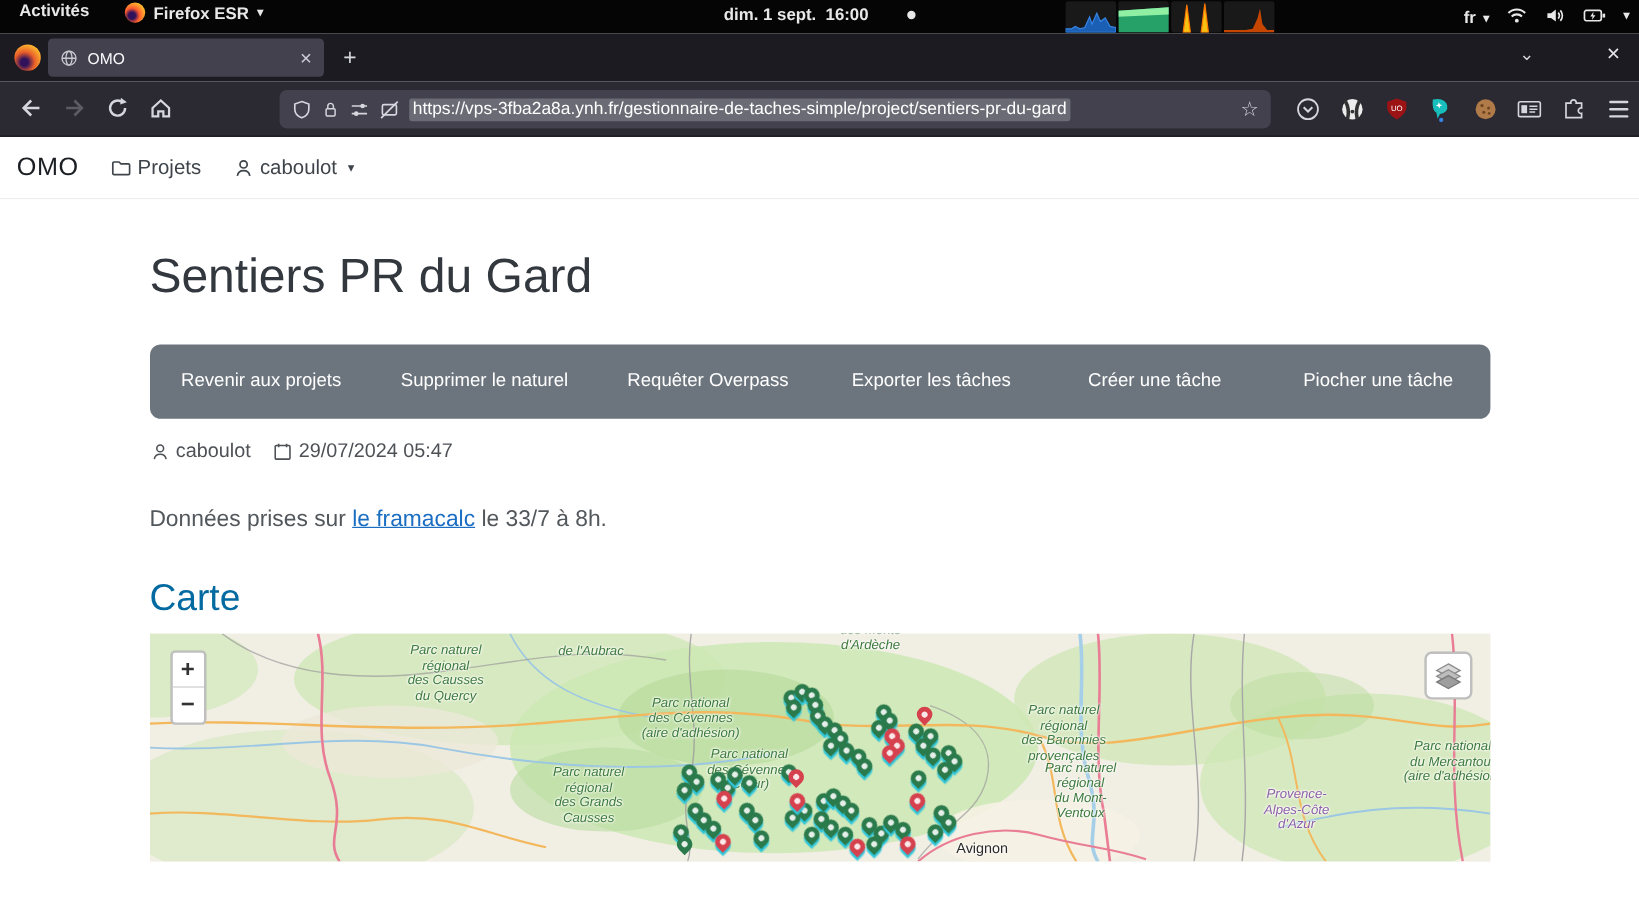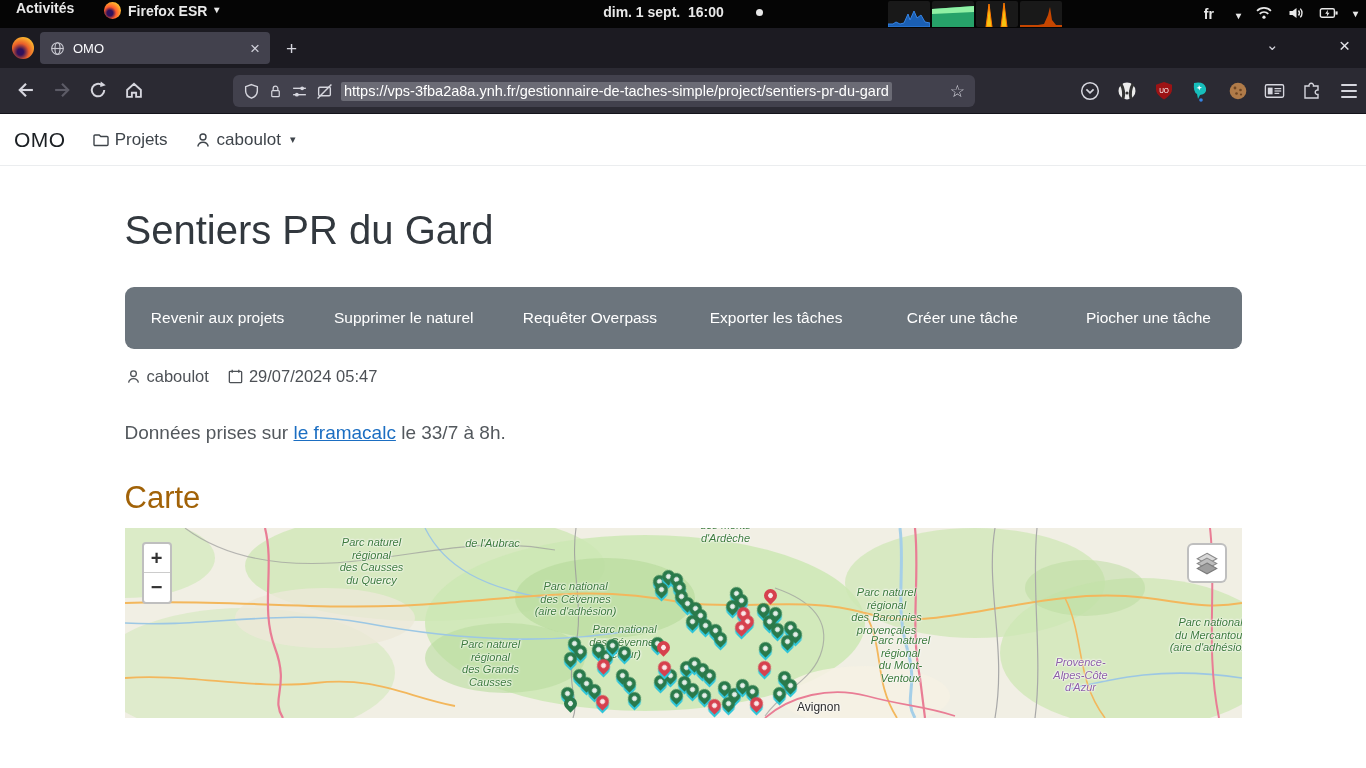--- a/index.html
+++ b/index.html
@@ -13,38 +13,38 @@
   .gnome-bar .appmenu { position:absolute; left:104px; top:2px; display:flex; align-items:center; gap:7px; }
   .ff-mini { width:17px; height:17px; border-radius:50%;
              background:radial-gradient(circle at 35% 65%, #30115c 18%, #ff5b2d 40%, #ffbd2e 75%); }
   .caret-sm { display:inline-block; font-size:10px; transform:translateY(-1px); }
   .gnome-clock { position:absolute; left:0; right:0; top:4px; display:flex; justify-content:center; align-items:center; gap:32px; pointer-events:none; }
   .clock-txt { white-space:pre; }
   .clock-dot { width:7px; height:7px; border-radius:50%; background:#e8e8e8; }
   .tray-graphs { position:absolute; left:888px; top:1px; display:flex; gap:2px; }
   .tray-graphs .panel { width:42px; height:26px; background:#191919; border-radius:2px; }
   .tray-right { position:absolute; right:8px; top:0; height:28px; display:flex; align-items:center; gap:14px; }
-  .kbd-layout { display:flex; align-items:flex-end; gap:22px; }
+  .kbd-layout { display:flex; align-items:flex-end; gap:6px; }
 
   
   .tab-bar { position:relative; height:40px; background:#1c1b22; }
   .ff-logo { position:absolute; left:12px; top:9px; width:22px; height:22px; border-radius:50%;
              background:radial-gradient(circle at 38% 68%, #30115c 15%, #e85d2a 42%, #ffbd2e 78%); }
   .tab { position:absolute; left:40px; top:4px; width:230px; height:32px; background:#42414d;
          border-radius:4px; display:flex; align-items:center; padding:0 10px; color:#fbfbfe; font-size:13px; }
   .tab .t-label { margin-left:8px; flex:1; }
   .tab .t-close { color:#cfcfd8; font-size:17px; line-height:1; cursor:default; }
   .new-tab { position:absolute; left:286px; top:10px; color:#d6d6de; font-size:19px; }
   .tabs-chevron { position:absolute; left:1266px; top:8px; color:#d6d6de; font-size:15px; }
   .win-close { position:absolute; left:1339px; top:7px; color:#e3e3e8; font-size:19px; }
 
   
   .nav-toolbar { position:relative; height:46px; background:#2b2a33; border-bottom:1px solid #14131a; }
   .tb-ico { position:absolute; top:12px; }
-  .urlbar { position:absolute; left:233px; top:7px; width:742px; height:32px; background:#42414d;
+  .urlbar { position:absolute; left:233px; top:7px; width:826px; height:32px; background:#42414d;
             border-radius:6px; display:flex; align-items:center; padding:0 10px; gap:8px; }
   .url-text { font-size:14.5px; color:#fff; background:#6b6b75; padding:1.5px 3px; border-radius:2px;
               white-space:nowrap; overflow:hidden; max-width:575px; }
   .urlbar .star { margin-left:auto; color:#d6d6de; font-size:17px; }
   .ext-row { position:absolute; left:1078px; top:0; height:46px; display:flex; align-items:center; gap:14px; }
   .ext { width:23px; height:23px; display:flex; align-items:center; justify-content:center; position:relative; }
   .burger { display:flex; flex-direction:column; gap:4px; }
   .burger span { width:16px; height:2px; background:#d6d6de; border-radius:1px; }
 
   
@@ -63,21 +63,21 @@
 
   .btn-bar { margin-top:34px; height:62px; background:var(--toolbar-bg,#6c757d); border-radius:9px;
              display:flex; align-items:stretch; overflow:hidden; }
   .btn-bar button { flex:1; background:transparent; border:none; color:#fff; font-size:15.5px;
                     line-height:24px; font-family:inherit; padding:7px 10px; cursor:pointer; }
 
   .meta-row { margin-top:18px; display:flex; align-items:center; gap:18px; font-size:16.5px; color:#4d5156; }
   .meta-item { display:flex; align-items:center; gap:5px; }
 
   .desc { margin-top:36px; font-size:19px; color:#53585d; }
-  h2.map-h { margin-top:36px; font-size:31px; font-weight:500; color:#a16207; }
+  h2.map-h { margin-top:36px; font-size:31px; font-weight:500; color:#0369a1; }
 
   
   .map { position:relative; margin-top:12px; width:1117px; height:190px; background:#f1efe4; overflow:hidden; }
   .map svg.bg { position:absolute; inset:0; }
   .map-label { position:absolute; transform:translateX(-50%); text-align:center; z-index:3;
                font-size:11px; font-style:italic; line-height:12.5px; color:#3c7a3c;
                text-shadow:0 0 2px #fff,0 0 2px #fff,0 0 3px #fff; white-space:nowrap; }
   .map-label.purple { color:#8d5fa8; }
   .map-label.black { color:#2b2b2b; font-style:normal; font-size:12px; }
   .pin { position:absolute; width:13px; height:13px; border-radius:50% 50% 50% 0;

